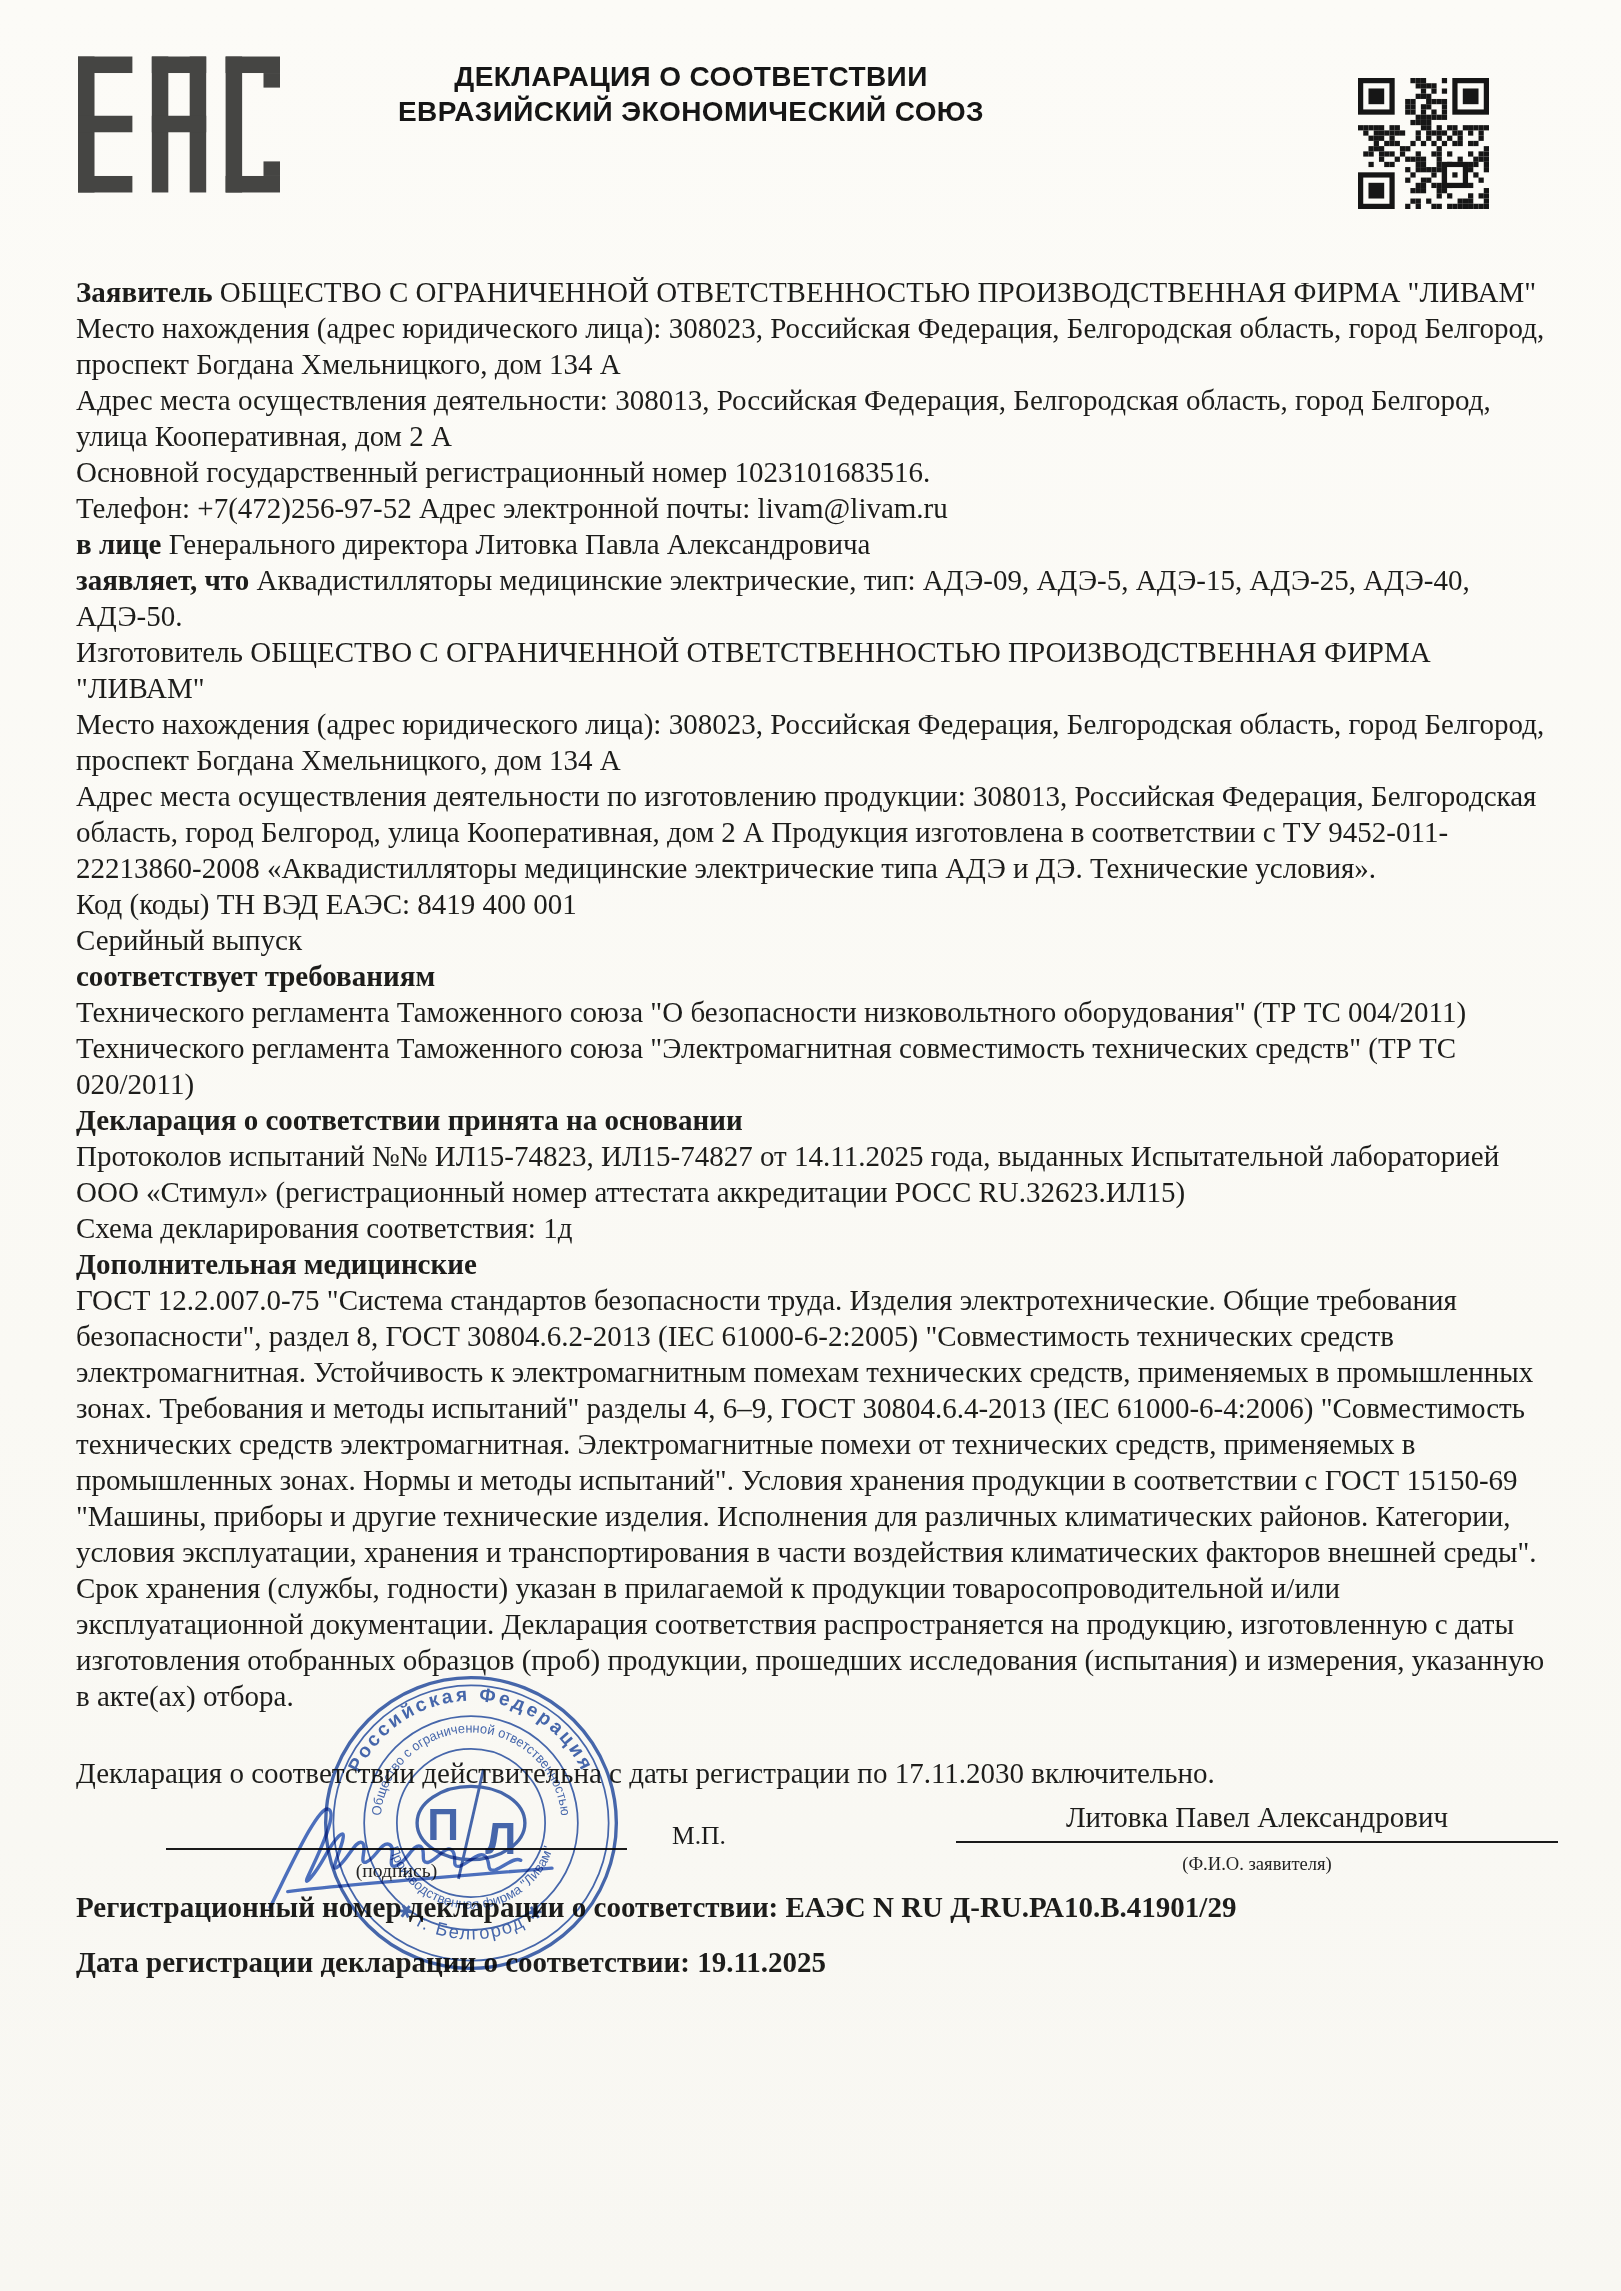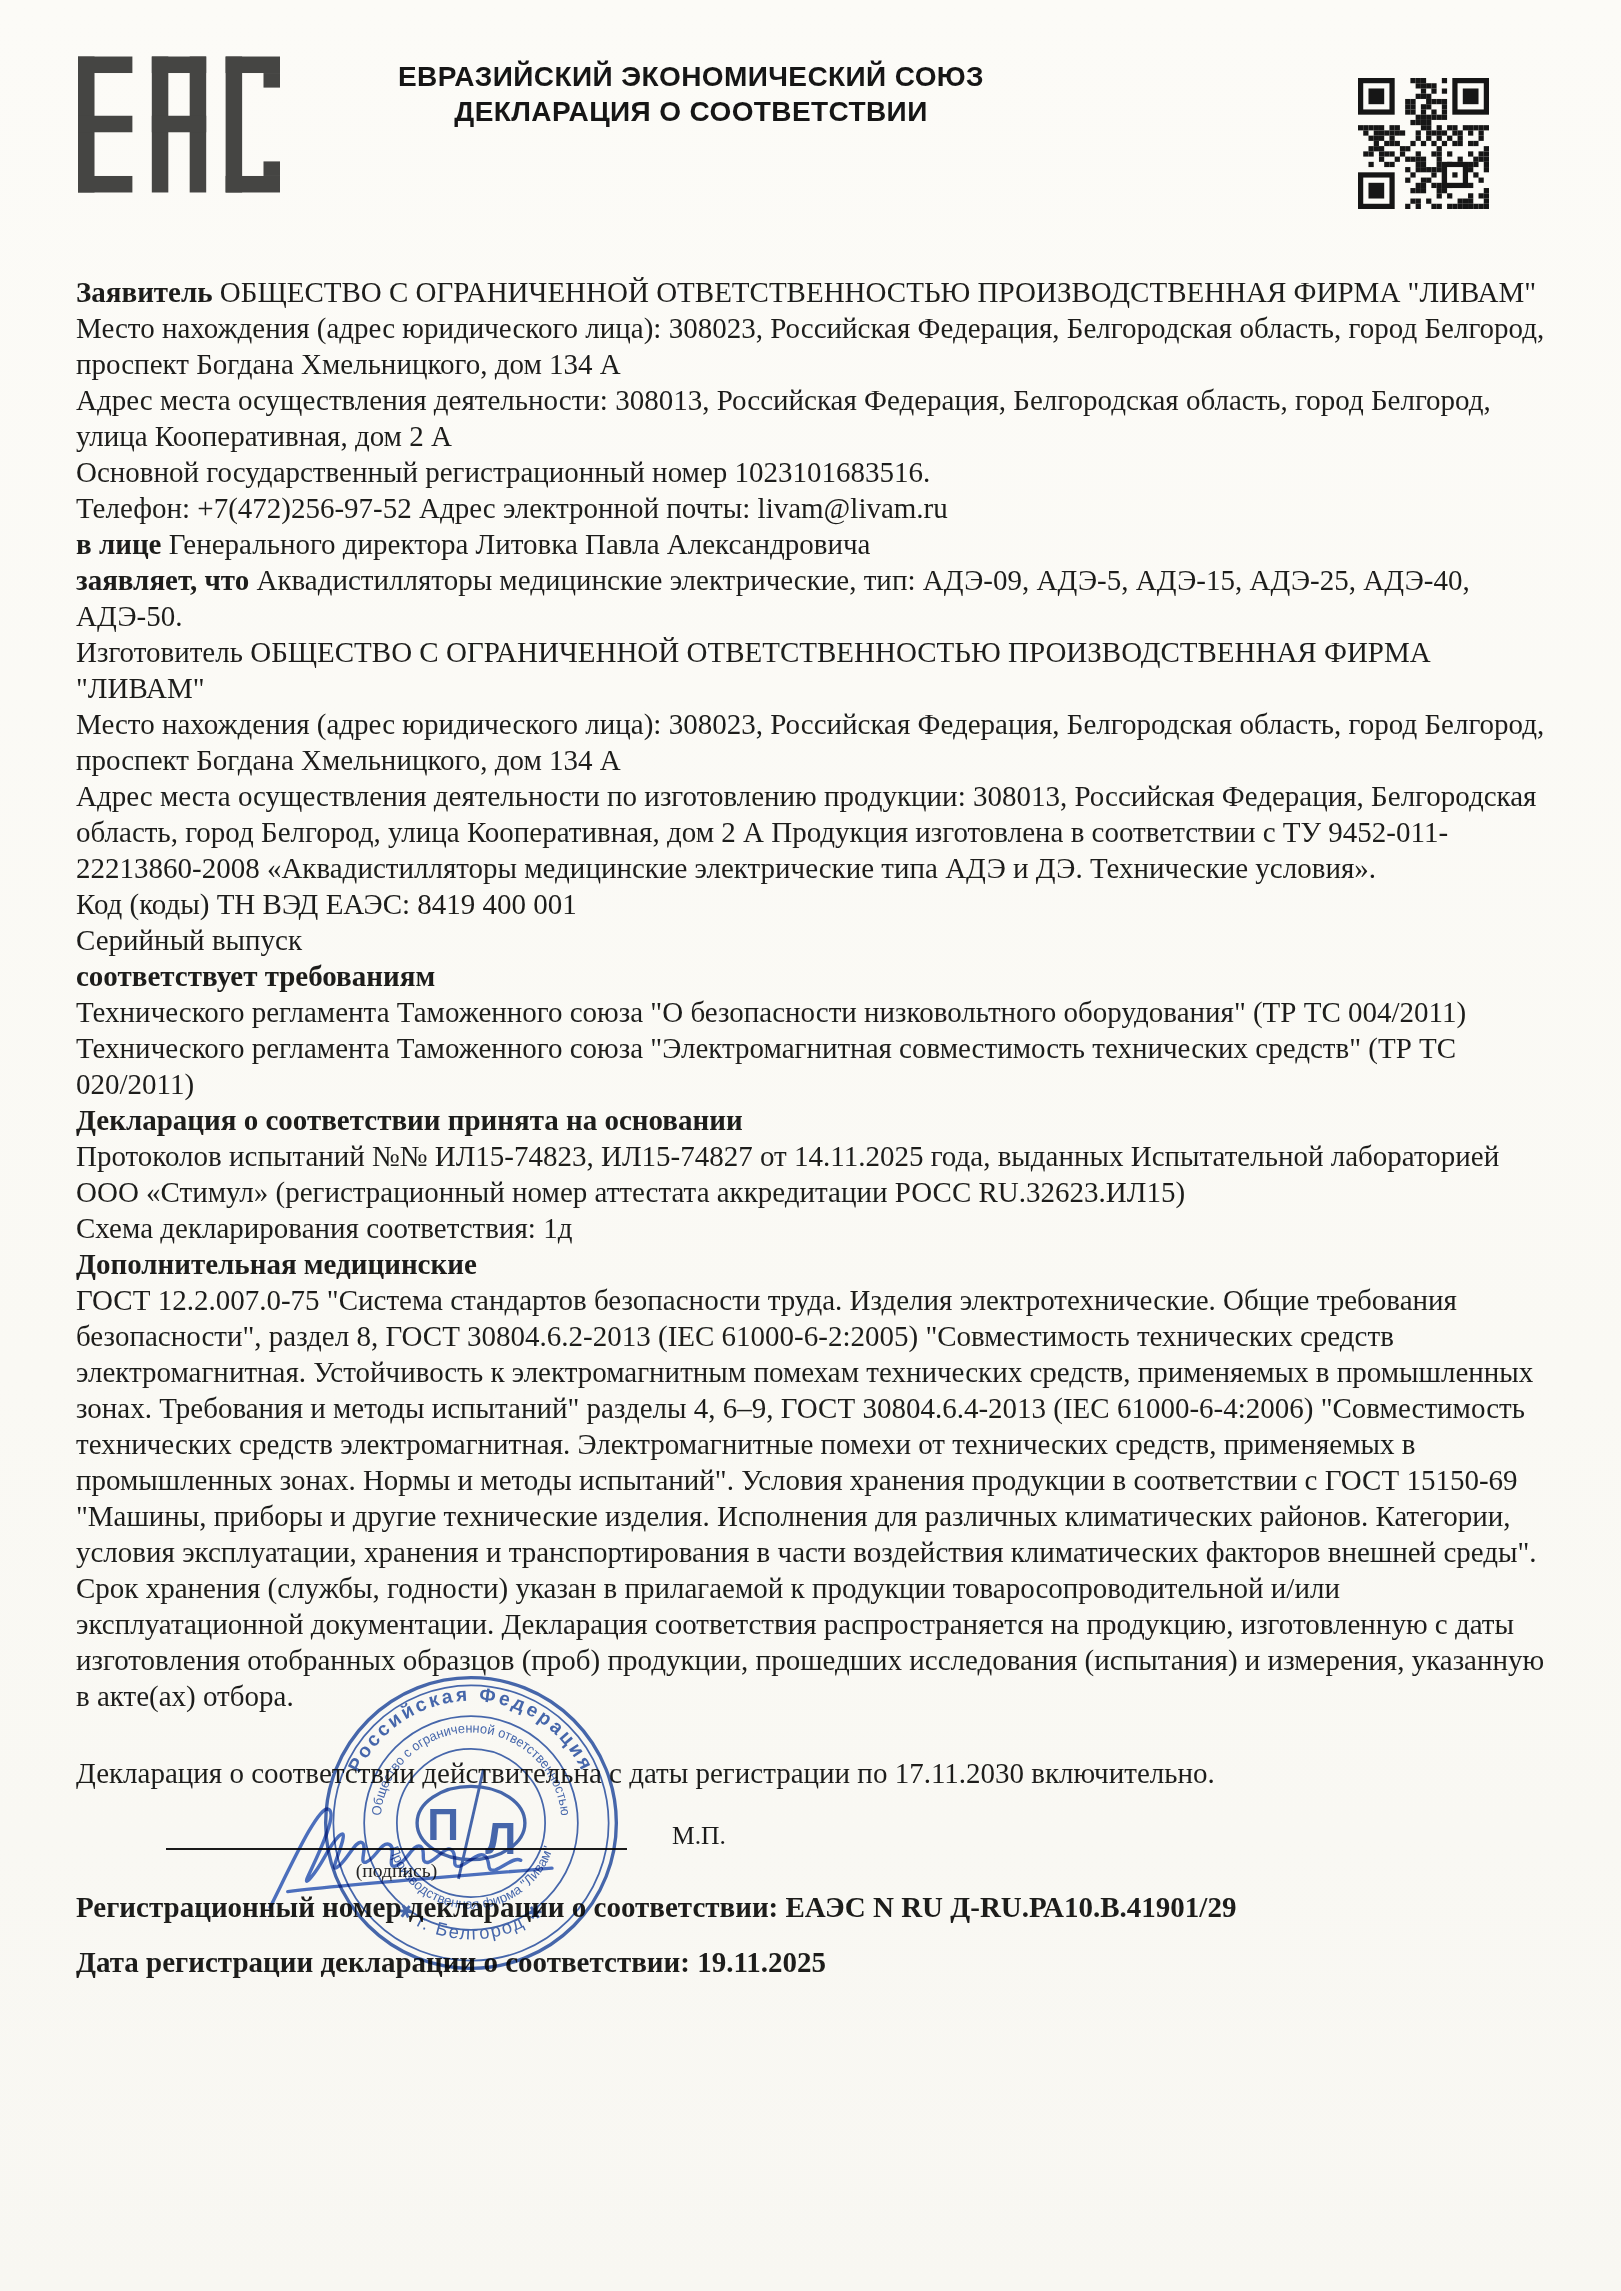--- a/index.html
+++ b/index.html
@@ -60,22 +60,22 @@
 
       <rect x="152" y="0" width="17" height="140"></rect>
       <rect x="152" y="0" width="56" height="17"></rect>
       <rect x="152" y="123" width="56" height="17"></rect>
       <rect x="191" y="17" width="17" height="15"></rect>
       <rect x="191" y="108" width="17" height="15"></rect>
     </svg>
   </div>
 
   <div class="titles">
+    <div>ДЕКЛАРАЦИЯ О СООТВЕТСТВИИ</div>
     <div>ЕВРАЗИЙСКИЙ ЭКОНОМИЧЕСКИЙ СОЮЗ</div>
-    <div>ДЕКЛАРАЦИЯ О СООТВЕТСТВИИ</div>
   </div>
 
   <div class="qr">
     <svg id="qr-svg" viewBox="0 0 125 125" width="131" height="131" xmlns="http://www.w3.org/2000/svg">
         <g fill="#161616">
           <rect x="50" y="0" width="5" height="5"></rect>
           <rect x="55" y="0" width="5" height="5"></rect>
           <rect x="60" y="0" width="5" height="5"></rect>
           <rect x="80" y="0" width="5" height="5"></rect>
           <rect x="55" y="5" width="5" height="5"></rect>
@@ -314,20 +314,25 @@
 
     <div class="footer-sec">
       <p class="validity">Декларация о соответствии действительна с даты регистрации по 17.11.2030 включительно.</p>
 
       <div class="sig-row">
         <div class="sig-left">
           <div class="sig-line"></div>
           <div class="cap">(подпись)</div>
         </div>
         <div class="sig-mp">М.П.</div>
+        <div class="sig-right">
+          <div class="name">Литовка Павел Александрович</div>
+          <div class="sig-line"></div>
+          <div class="cap">(Ф.И.О. заявителя)</div>
+        </div>
       </div>
 
       <p class="reg"><span>Регистрационный номер декларации о соответствии:</span> <span>ЕАЭС N RU Д-RU.РА10.В.41901/29</span></p>
       <p class="reg second"><span>Дата регистрации декларации о соответствии:</span> <span>19.11.2025</span></p>
 
       <div class="stamp">
         <svg viewBox="0 0 320 320" width="308" height="308" xmlns="http://www.w3.org/2000/svg" style="font-size:30px">
           <defs>
             <path id="tp-outer-top" d="M 33 160 A 127 127 0 0 1 287 160"></path>
             <path id="tp-outer-bottom" d="M 39 160 A 121 121 0 0 0 281 160"></path>

